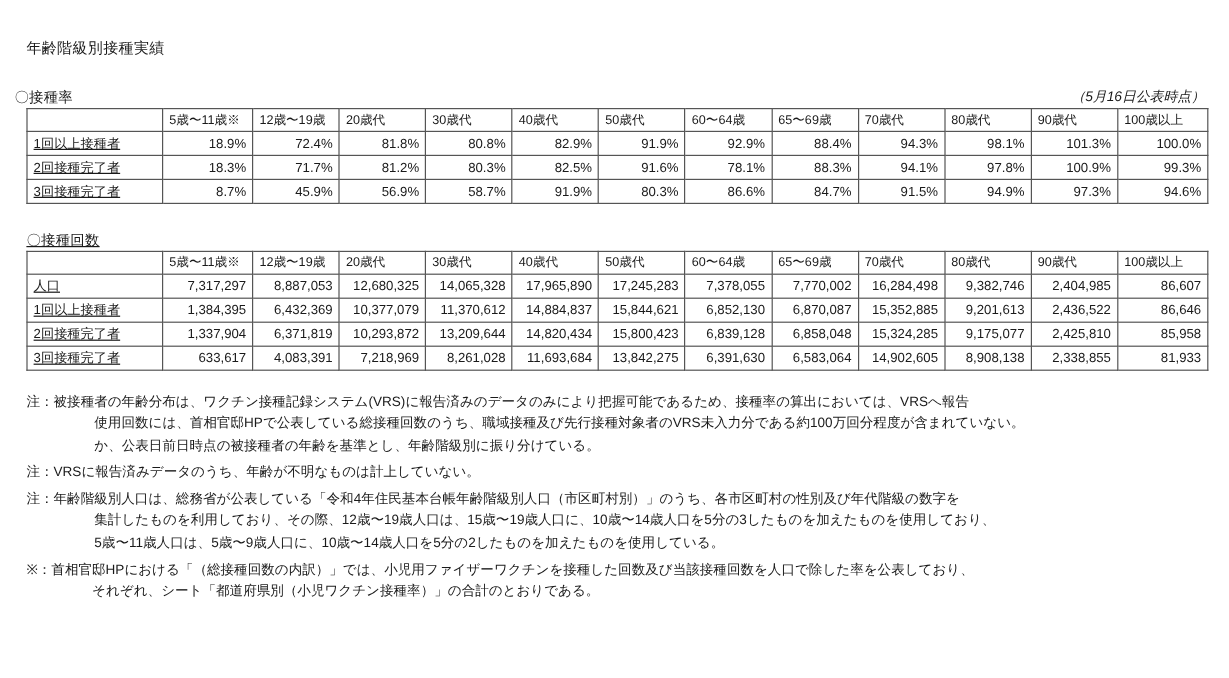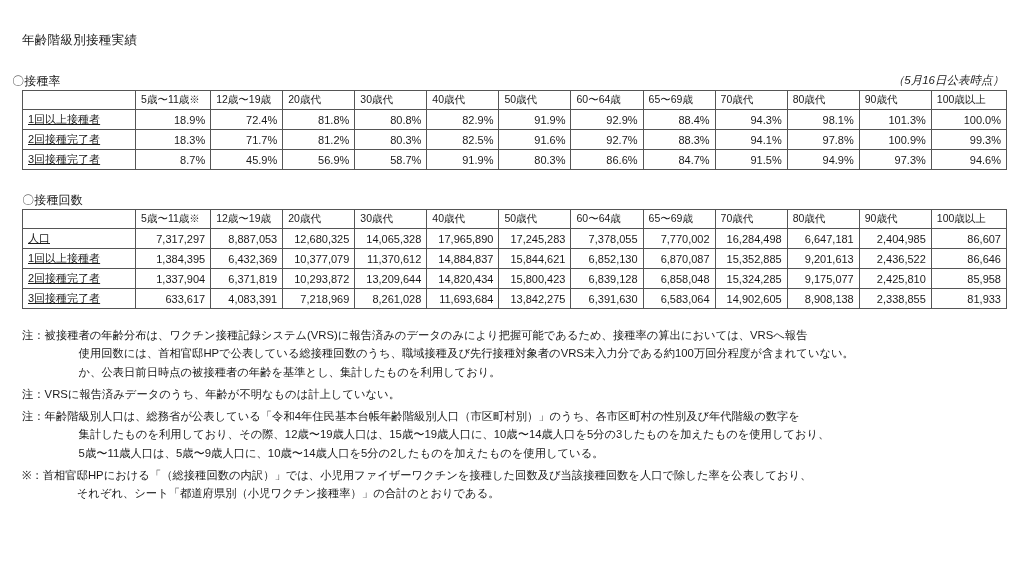--- a/index.html
+++ b/index.html
@@ -160,21 +160,21 @@
           <td>100.0%</td>
         </tr>
         <tr>
           <th>2回接種完了者</th>
           <td>18.3%</td>
           <td>71.7%</td>
           <td>81.2%</td>
           <td>80.3%</td>
           <td>82.5%</td>
           <td>91.6%</td>
-          <td>92.7%</td>
+          <td>78.1%</td>
           <td>88.3%</td>
           <td>94.1%</td>
           <td>97.8%</td>
           <td>100.9%</td>
           <td>99.3%</td>
         </tr>
         <tr>
           <th>3回接種完了者</th>
           <td>8.7%</td>
           <td>45.9%</td>
@@ -185,21 +185,21 @@
           <td>86.6%</td>
           <td>84.7%</td>
           <td>91.5%</td>
           <td>94.9%</td>
           <td>97.3%</td>
           <td>94.6%</td>
         </tr>
       </tbody>
   </table>
 
-  <div class="section-head" style="left:22px; top:192px;">〇接種回数</div>
+  <div class="section-head" style="left:22px; top:192px;text-decoration:underline;">〇接種回数</div>
 
   <table class="datatable" id="count-table" style="left:22px; top:209px; width:985px;">
     <colgroup>
       <col style="width:113px">
       <col style="width:75px">
         <col style="width:72px">
         <col style="width:72px">
         <col style="width:72px">
       <col style="width:72px">
         <col style="width:72px">
@@ -232,21 +232,21 @@
           <th>人口</th>
           <td>7,317,297</td>
           <td>8,887,053</td>
           <td>12,680,325</td>
           <td>14,065,328</td>
           <td>17,965,890</td>
           <td>17,245,283</td>
           <td>7,378,055</td>
           <td>7,770,002</td>
           <td>16,284,498</td>
-          <td>6,647,181</td>
+          <td>9,382,746</td>
           <td>2,404,985</td>
           <td>86,607</td>
         </tr>
         <tr>
           <th>1回以上接種者</th>
           <td>1,384,395</td>
           <td>6,432,369</td>
           <td>10,377,079</td>
           <td>11,370,612</td>
           <td>14,884,837</td>
@@ -290,21 +290,21 @@
         </tr>
       </tbody>
   </table>
 
   <div class="notes" id="notes-container">
       <div class="note-row">
         <div class="note-marker">注：</div>
         <div class="note-body">
           <div>被接種者の年齢分布は、ワクチン接種記録システム(VRS)に報告済みのデータのみにより把握可能であるため、接種率の算出においては、VRSへ報告</div>
           <div class="note-cont">使用回数には、首相官邸HPで公表している総接種回数のうち、職域接種及び先行接種対象者のVRS未入力分である約100万回分程度が含まれていない。</div>
-          <div class="note-cont">か、公表日前日時点の被接種者の年齢を基準とし、集計したものを利用しており。</div>
+          <div class="note-cont">か、公表日前日時点の被接種者の年齢を基準とし、年齢階級別に振り分けている。</div>
         </div>
       </div>
       <div class="note-gap"></div>
       <div class="note-row">
         <div class="note-marker">注：</div>
         <div class="note-body">
           <div>VRSに報告済みデータのうち、年齢が不明なものは計上していない。</div>
         </div>
       </div>
       <div class="note-gap"></div>

